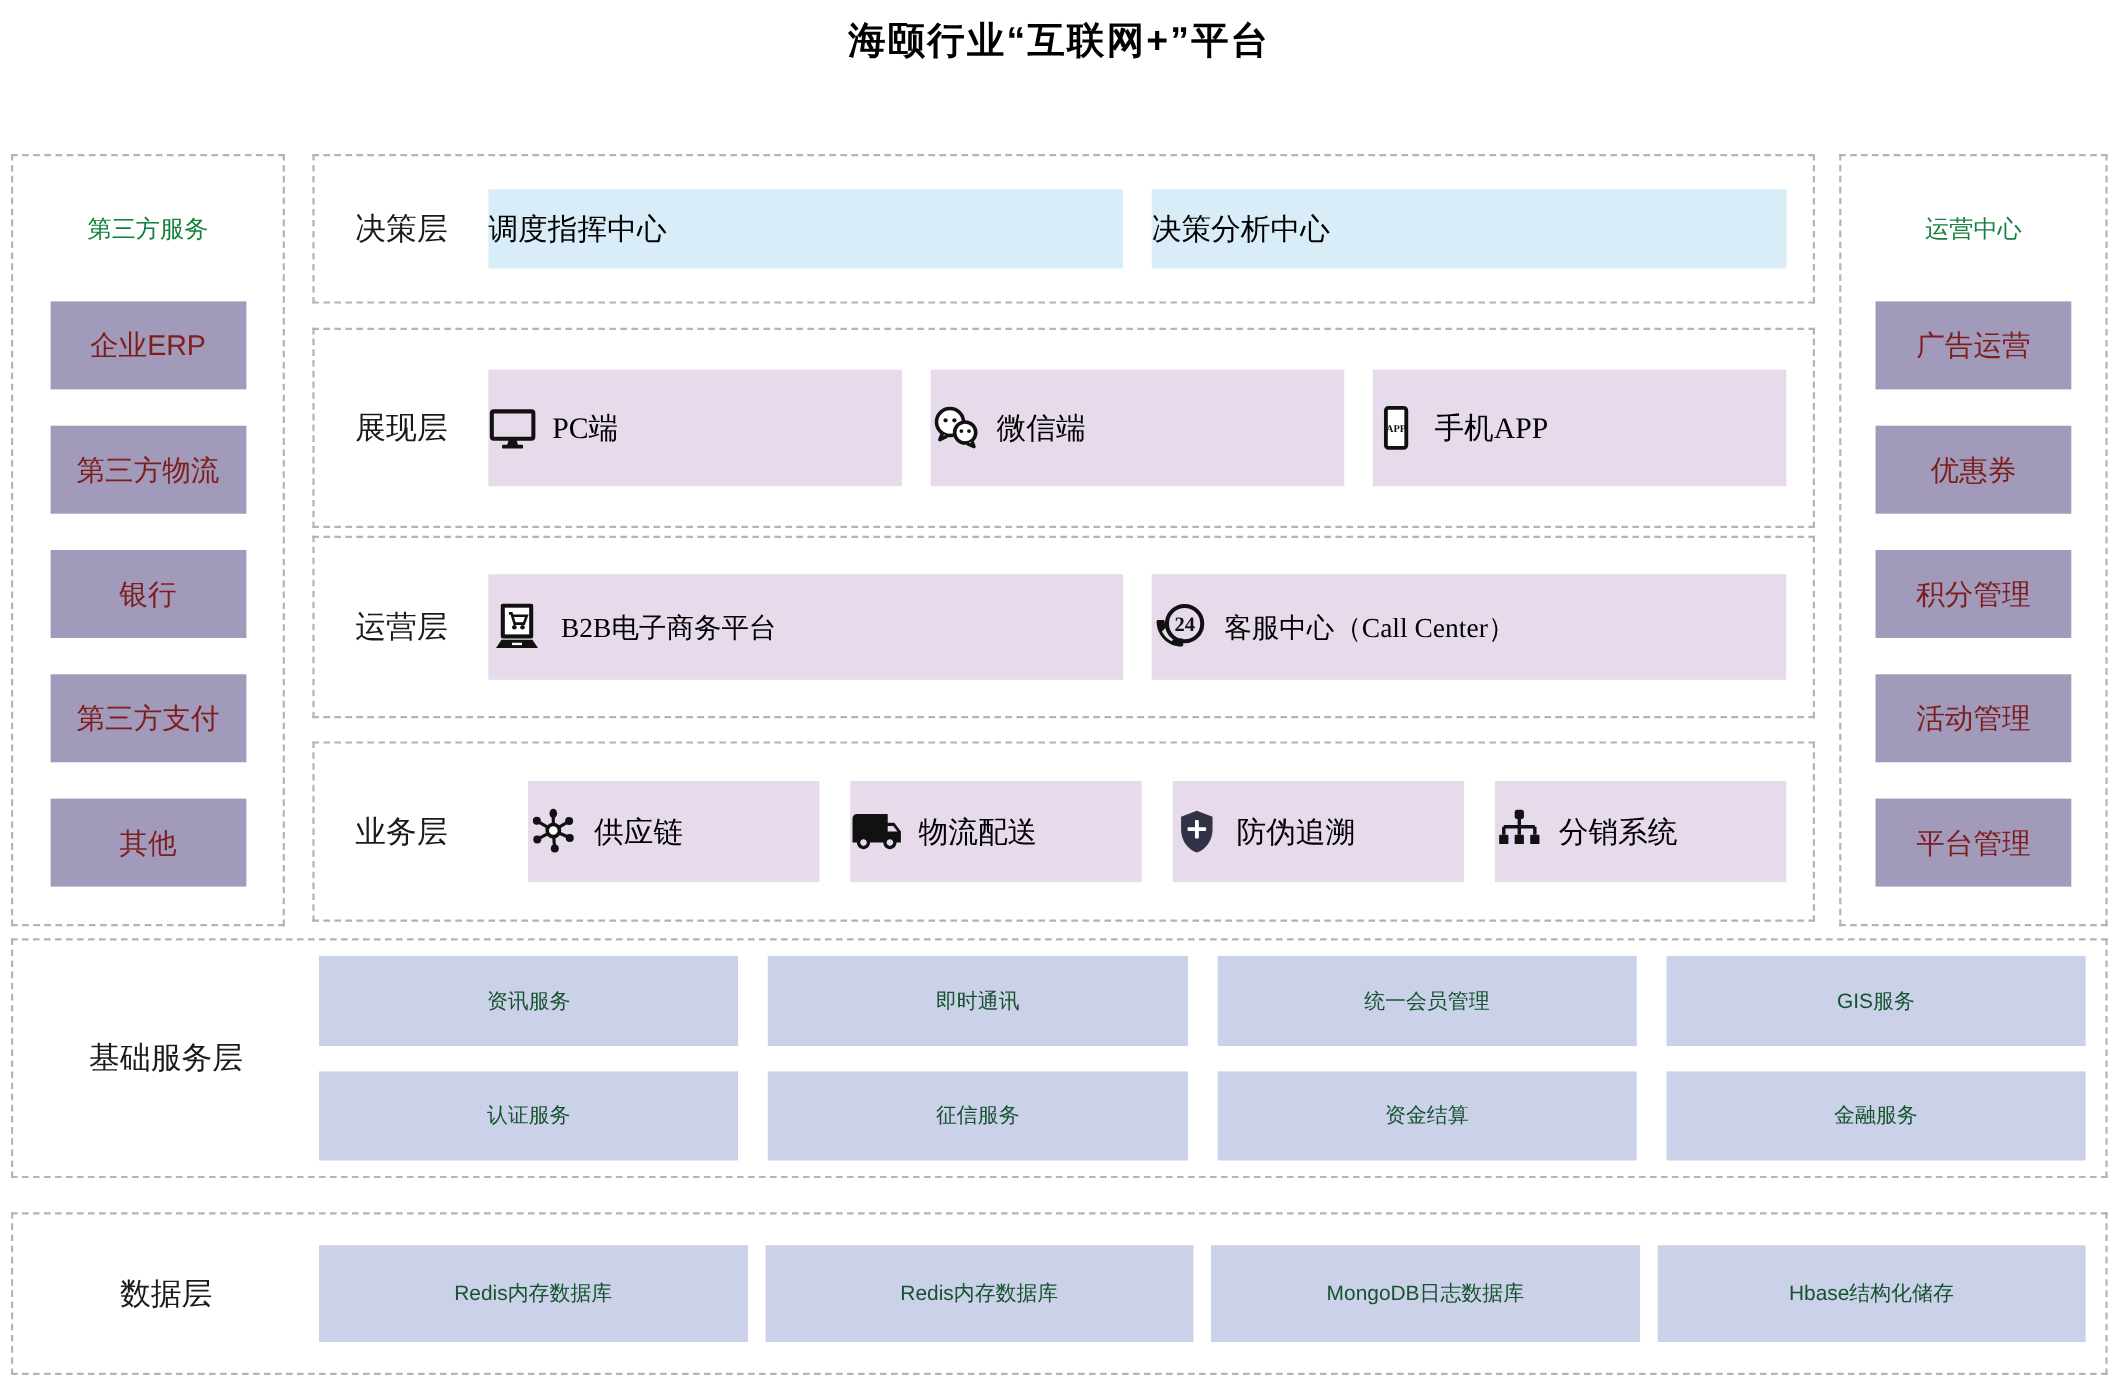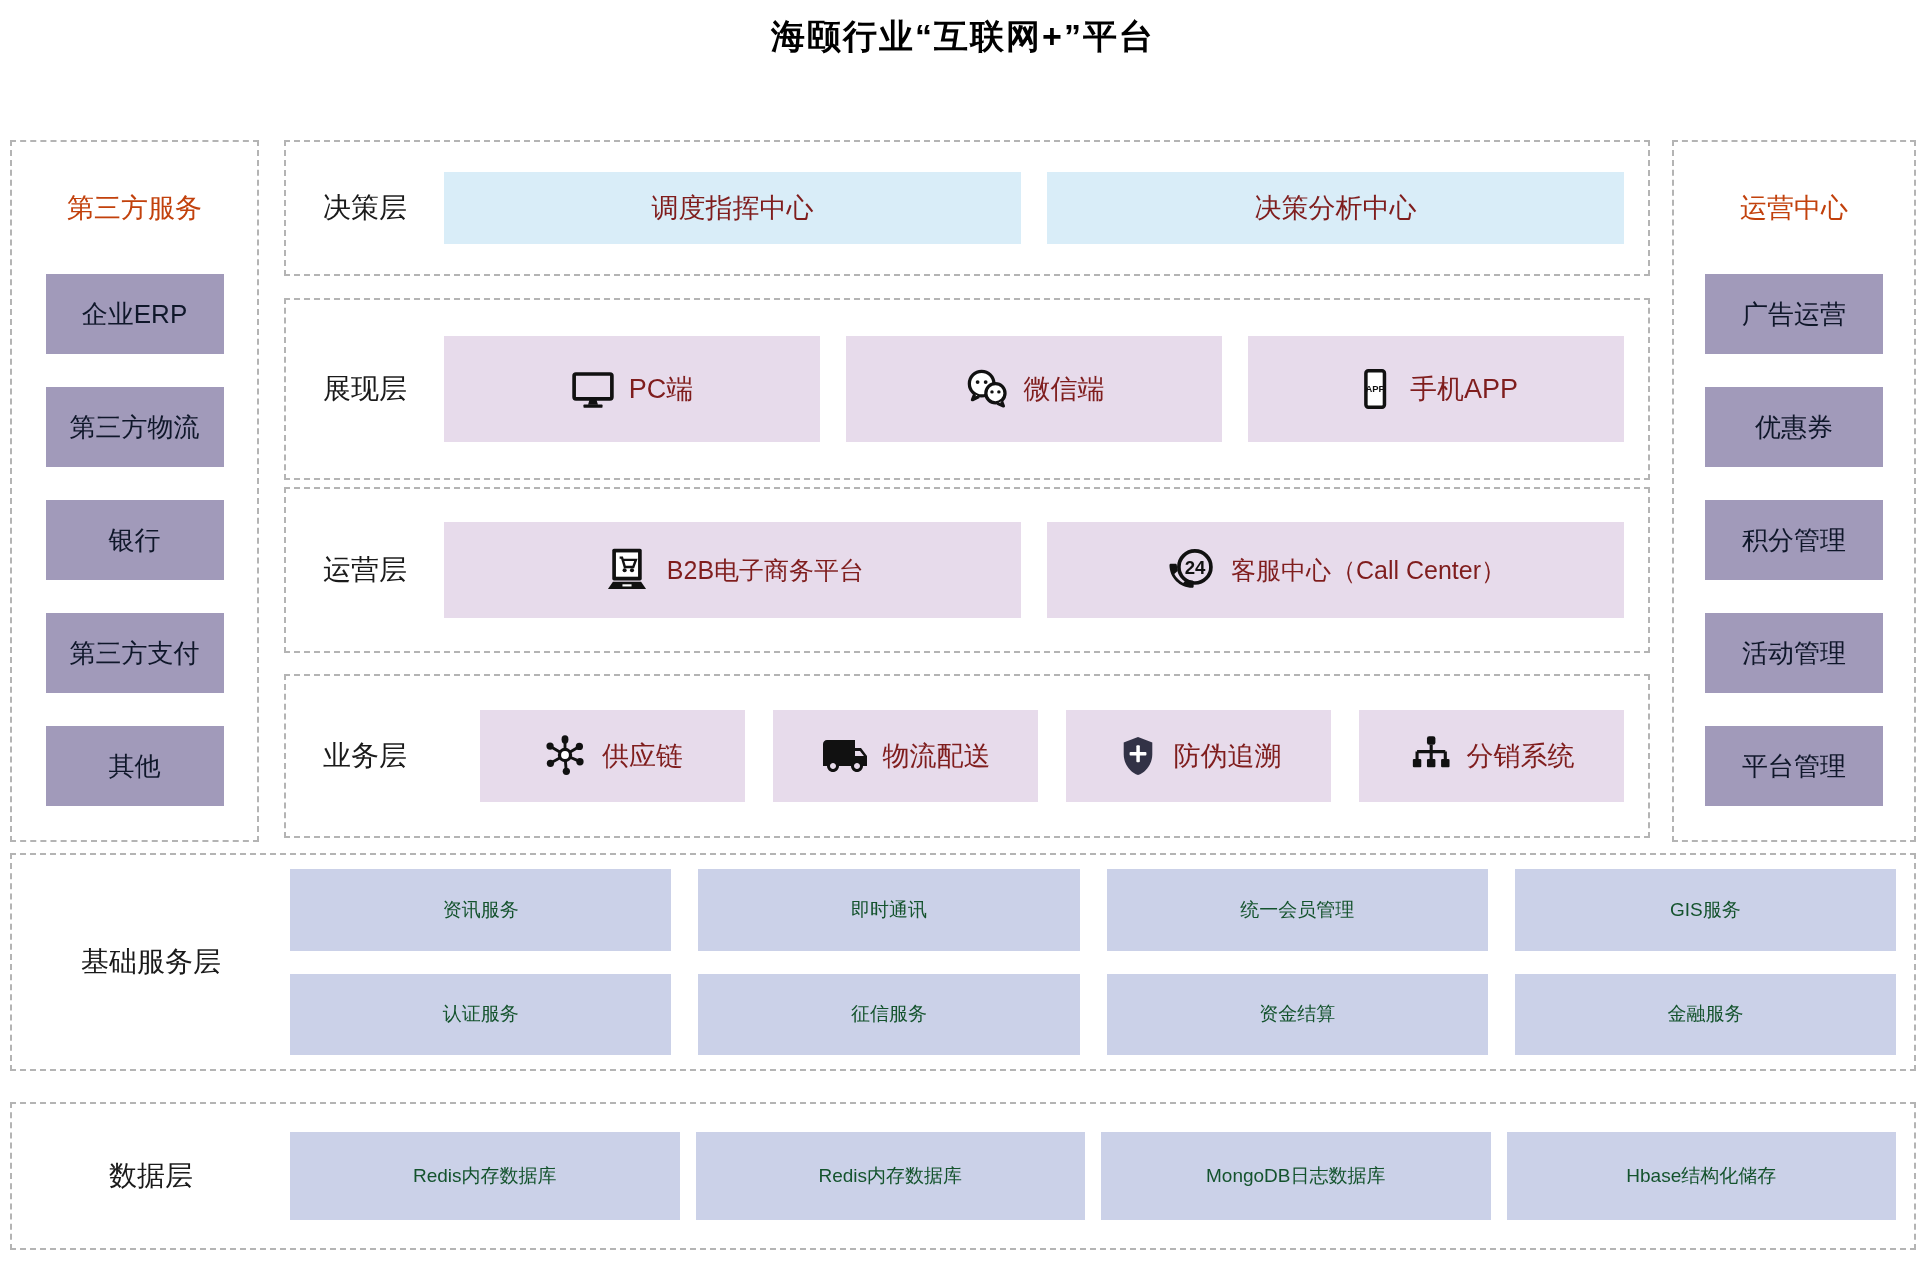--- a/index.html
+++ b/index.html
@@ -6,32 +6,32 @@
   html,body{margin:0;padding:0;background:#fff;}
   body{width:1926px;height:1270px;font-family:"Liberation Sans","DejaVu Sans",sans-serif;color:#111;}
   .canvas{position:relative;width:1926px;height:1270px;background:#fff;overflow:hidden;}
   .page-title{position:absolute;top:14px;left:0;width:100%;text-align:center;
     font-size:34px;font-weight:700;letter-spacing:2px;color:#000;}
   .dashed{position:absolute;box-sizing:border-box;border:2px dashed #b4b4b4;background:#fff;}
 
   
   .side-panel{display:flex;flex-direction:column;align-items:center;}
   .side-header{height:132px;display:flex;align-items:center;justify-content:center;
-    font-size:27px;color:#c2410c;}
+    font-size:22px;color:#15803d;}
   .side-items{display:flex;flex-direction:column;gap:33px;}
   .side-box{width:178px;height:80px;background:#a19aba;display:flex;align-items:center;
-    justify-content:center;font-size:26px;color:#0f172a;}
+    justify-content:center;font-size:26px;color:#7f1d1d;}
   #left-panel{left:10px;top:140px;width:249px;height:702px;}
   #right-panel{left:1672px;top:140px;width:244px;height:702px;}
 
   
   .layer{left:284px;width:1366px;display:flex;align-items:center;}
   .layer-label{width:158px;text-align:center;font-size:28px;color:#1a1a1a;flex:0 0 158px;}
   .layer-boxes{flex:1;display:flex;align-items:center;gap:26px;padding-right:24px;}
-  .box{display:flex;align-items:center;justify-content:center;gap:14px;color:#7f1d1d;}
+  .box{display:flex;align-items:center;gap:14px;color:#000000;font-family:Liberation Serif, serif;}
   .box .box-text{white-space:nowrap;}
   #decision-layer{top:140px;height:136px;}
   #decision-layer .box{flex:1;height:72px;background:#d9edf8;font-size:27px;}
   #presentation-layer{top:298px;height:182px;}
   #presentation-layer .box{flex:1;height:106px;background:#e7dbeb;font-size:27px;}
   #operation-layer{top:487px;height:166px;}
   #operation-layer .box{flex:1;height:96px;background:#e7dbeb;font-size:25px;}
   #business-layer{top:674px;height:164px;}
   #business-layer .layer-boxes{gap:28px;margin-left:36px;}
   #business-layer .box{flex:1;height:92px;background:#e7dbeb;font-size:27px;}

